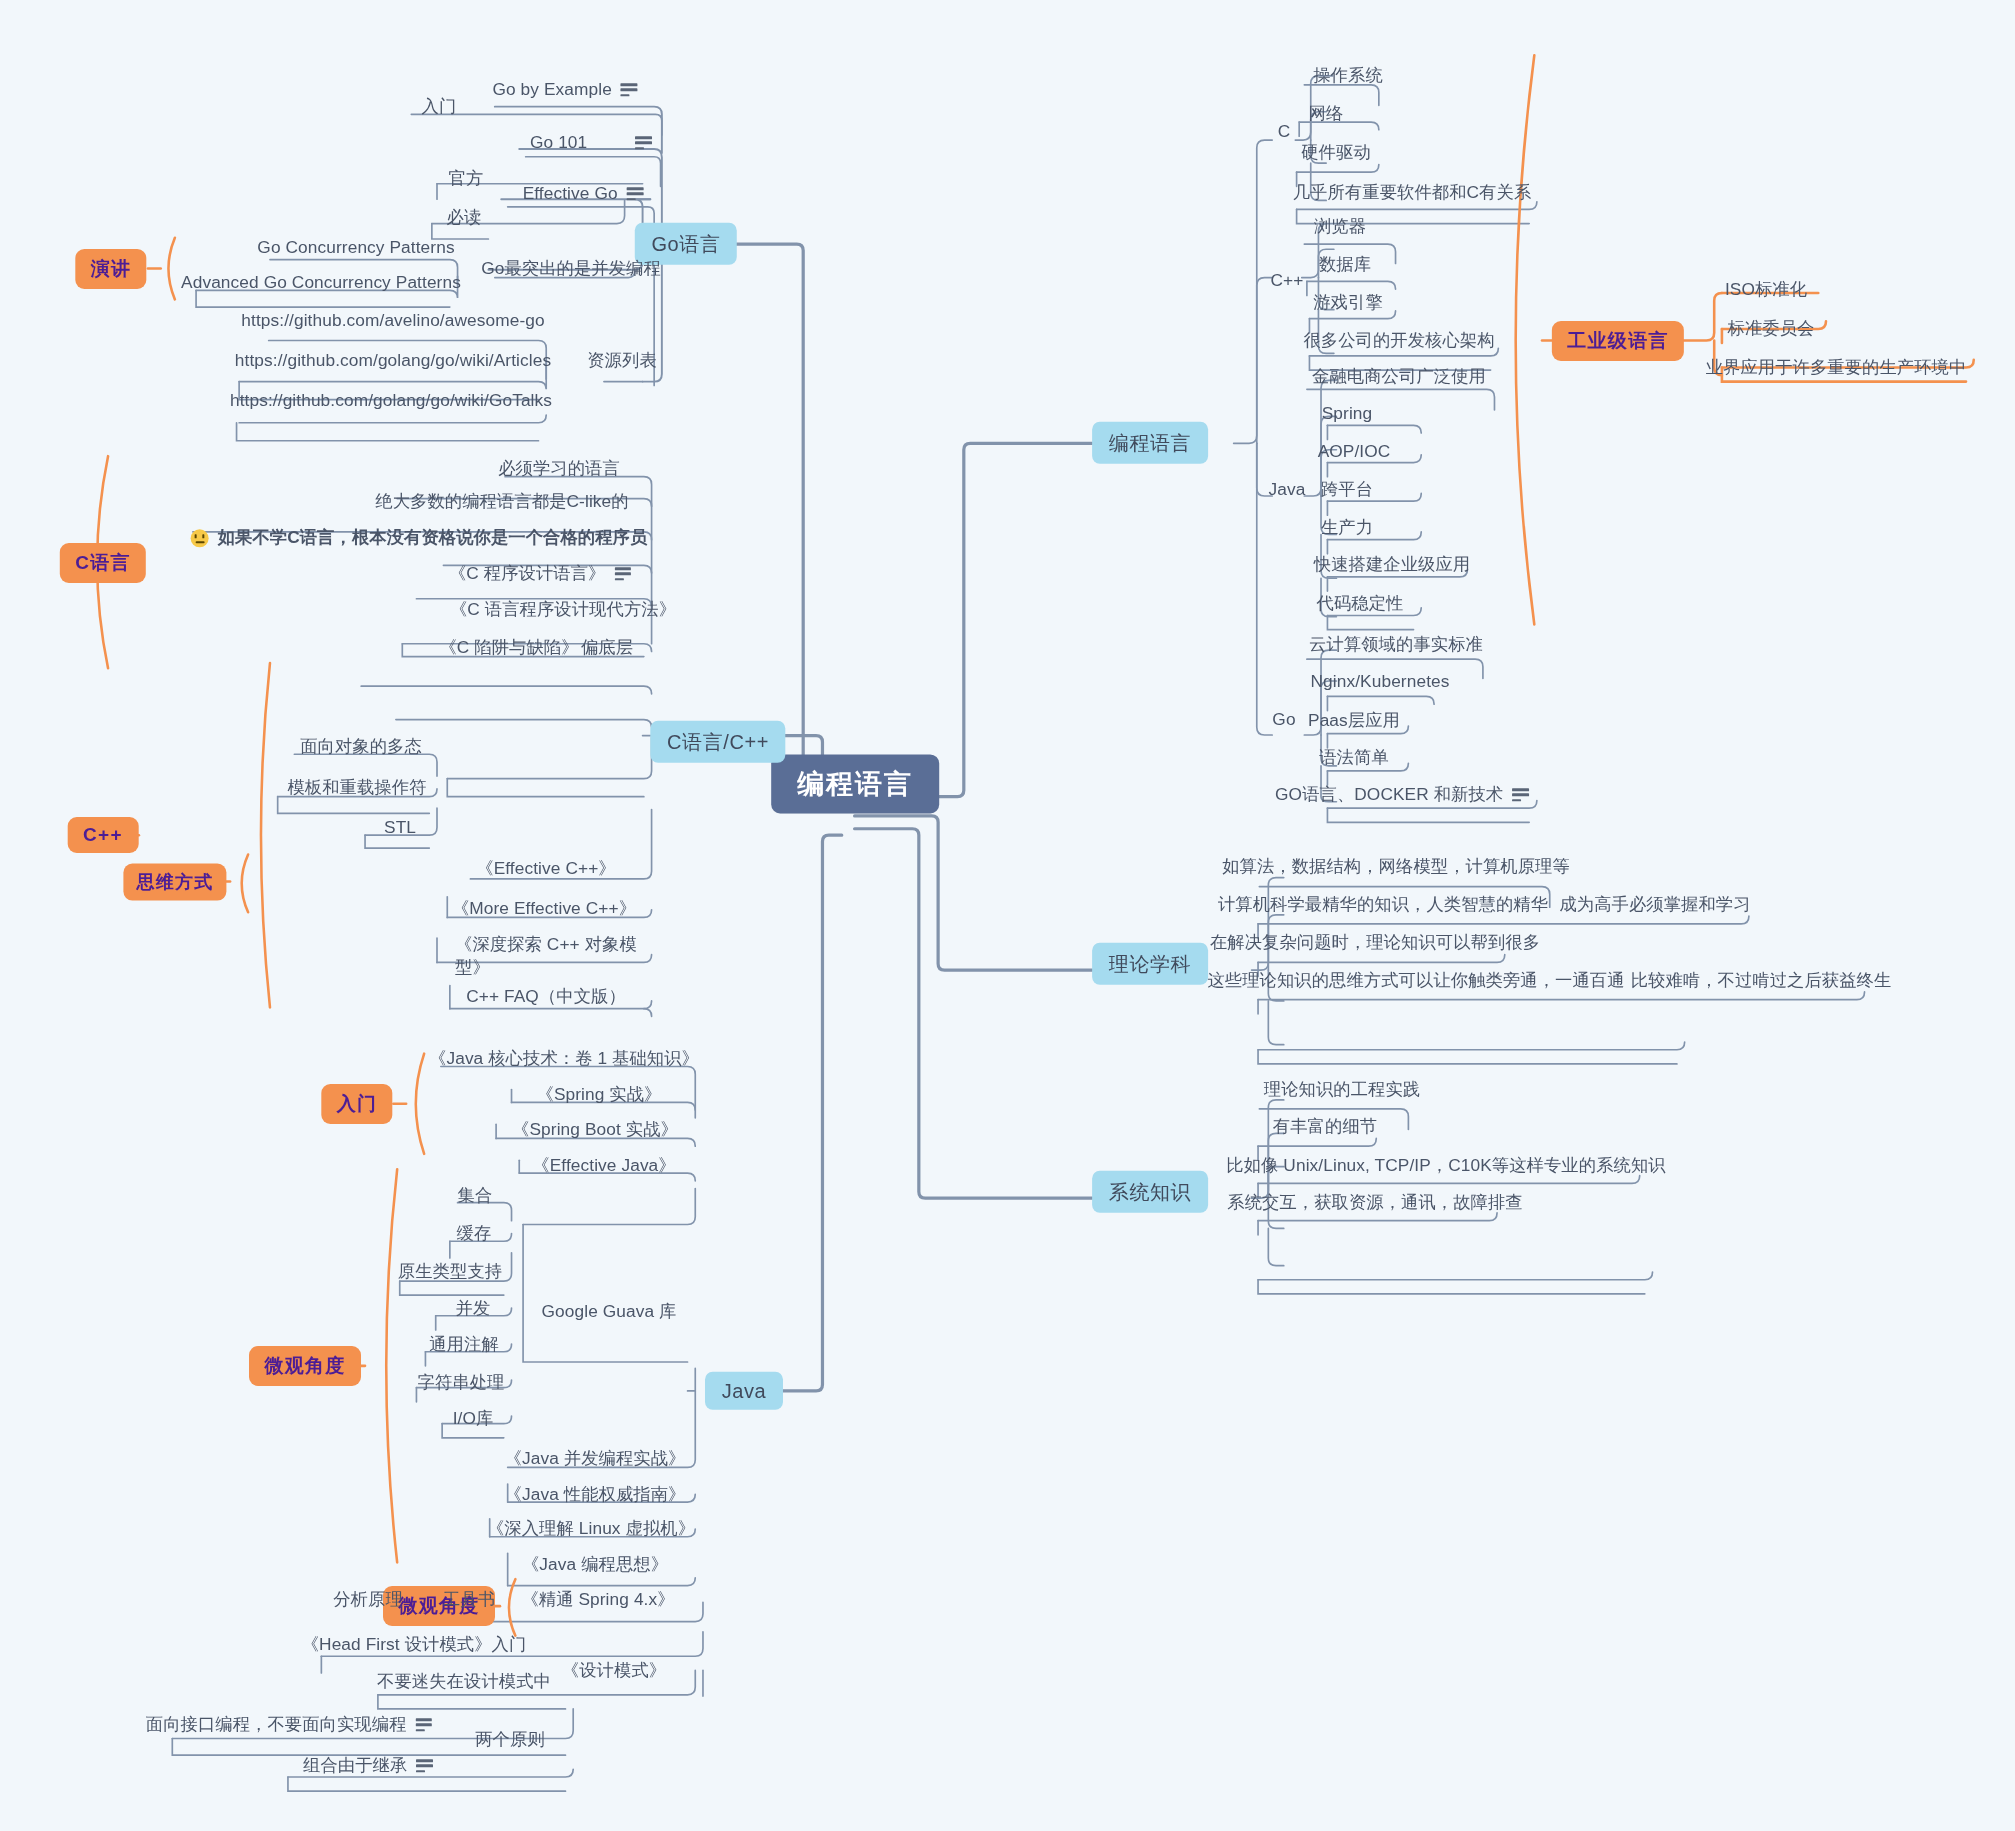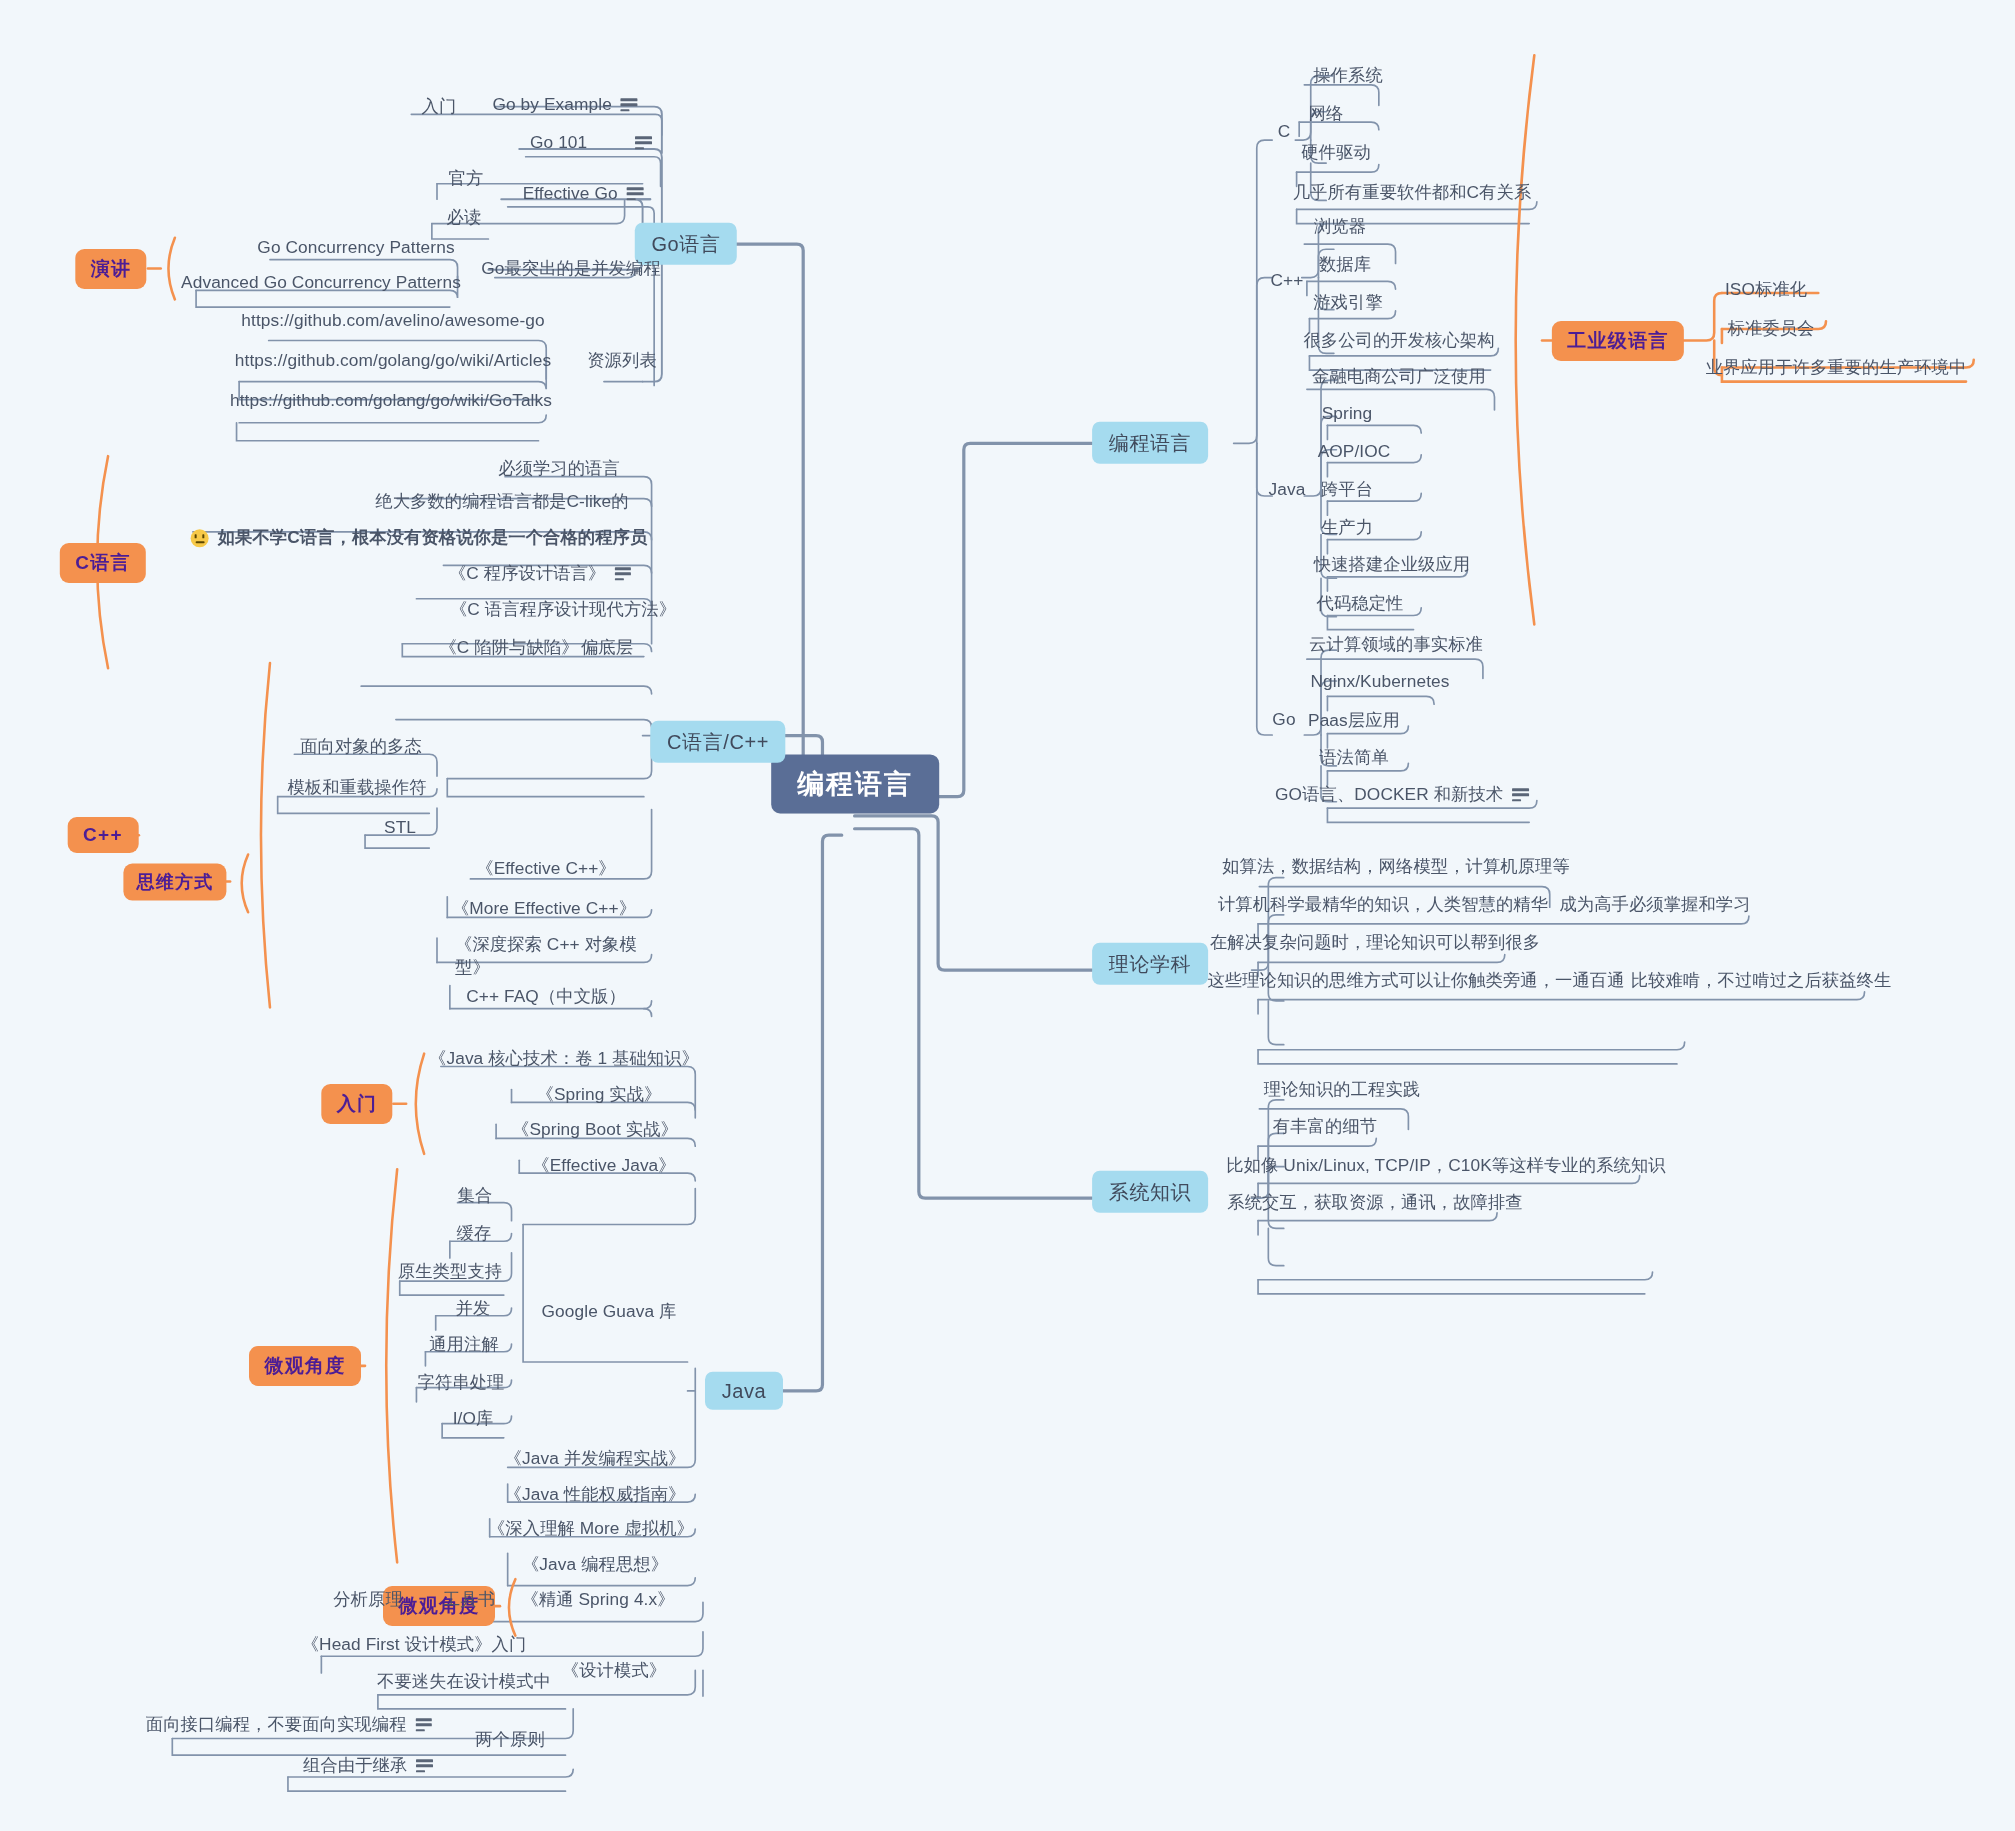--- a/index.html
+++ b/index.html
@@ -376,21 +376,21 @@
 <div class="node blue" style="left:1150px; top:443px; transform:translate(-50%,-50%);">编程语言</div>
 <div class="node blue" style="left:1150px; top:964px; transform:translate(-50%,-50%);">理论学科</div>
 <div class="node blue" style="left:1150px; top:1192px; transform:translate(-50%,-50%);">系统知识</div>
 
 <div class="node orange" style="left:111px; top:269px; transform:translate(-50%,-50%);">演讲</div>
 <div class="node leaf" style="left:439px; top:107px; transform:translate(-50%,-50%);">入门</div>
 <div class="node leaf" style="left:466px; top:179px; transform:translate(-50%,-50%);">官方</div>
 <div class="node leaf" style="left:464px; top:218px; transform:translate(-50%,-50%);">必读</div>
 <div class="node leaf" style="left:622px; top:361px; transform:translate(-50%,-50%);">资源列表</div>
 
-<div class="node leaf row" style="left:565px; top:105px; transform:translate(-50%,-50%);">
+<div class="node leaf row" style="left:565px; top:90px; transform:translate(-50%,-50%);">
   <span>Go by Example</span>
   <span class="note-icon">
         <i></i>
         <i></i>
         <i></i>
       </span>
 </div>
 <div class="node leaf row" style="left:591px; top:143px; transform:translate(-50%,-50%);gap:48px;">
   <span>Go 101</span>
   <span class="note-icon">
@@ -465,21 +465,21 @@
 <div class="node leaf" style="left:475px; top:1196px; transform:translate(-50%,-50%);">集合</div>
 <div class="node leaf" style="left:474px; top:1234px; transform:translate(-50%,-50%);">缓存</div>
 <div class="node leaf" style="left:450px; top:1272px; transform:translate(-50%,-50%);">原生类型支持</div>
 <div class="node leaf" style="left:473px; top:1309px; transform:translate(-50%,-50%);">并发</div>
 <div class="node leaf" style="left:464px; top:1345px; transform:translate(-50%,-50%);">通用注解</div>
 <div class="node leaf" style="left:461px; top:1383px; transform:translate(-50%,-50%);">字符串处理</div>
 <div class="node leaf" style="left:473px; top:1419px; transform:translate(-50%,-50%);">I/O库</div>
 
 <div class="node leaf" style="left:595px; top:1459px; transform:translate(-50%,-50%);">《Java 并发编程实战》</div>
 <div class="node leaf" style="left:595px; top:1495px; transform:translate(-50%,-50%);">《Java 性能权威指南》</div>
-<div class="node leaf" style="left:591px; top:1529px; transform:translate(-50%,-50%);">《深入理解 More 虚拟机》</div>
+<div class="node leaf" style="left:591px; top:1529px; transform:translate(-50%,-50%);">《深入理解 Linux 虚拟机》</div>
 <div class="node leaf" style="left:595px; top:1565px; transform:translate(-50%,-50%);">《Java 编程思想》</div>
 <div class="node leaf" style="left:598px; top:1600px; transform:translate(-50%,-50%);">《精通 Spring 4.x》</div>
 
 <div class="node leaf" style="left:368px; top:1600px; transform:translate(-50%,-50%);">分析原理</div>
 <div class="node leaf" style="left:469px; top:1600px; transform:translate(-50%,-50%);">工具书</div>
 <div class="node leaf" style="left:614px; top:1671px; transform:translate(-50%,-50%);">《设计模式》</div>
 <div class="node leaf" style="left:510px; top:1740px; transform:translate(-50%,-50%);">两个原则</div>
 
 <div class="node leaf" style="left:414px; top:1645px; transform:translate(-50%,-50%);">《Head First 设计模式》入门</div>
 <div class="node leaf" style="left:464px; top:1682px; transform:translate(-50%,-50%);">不要迷失在设计模式中</div>

